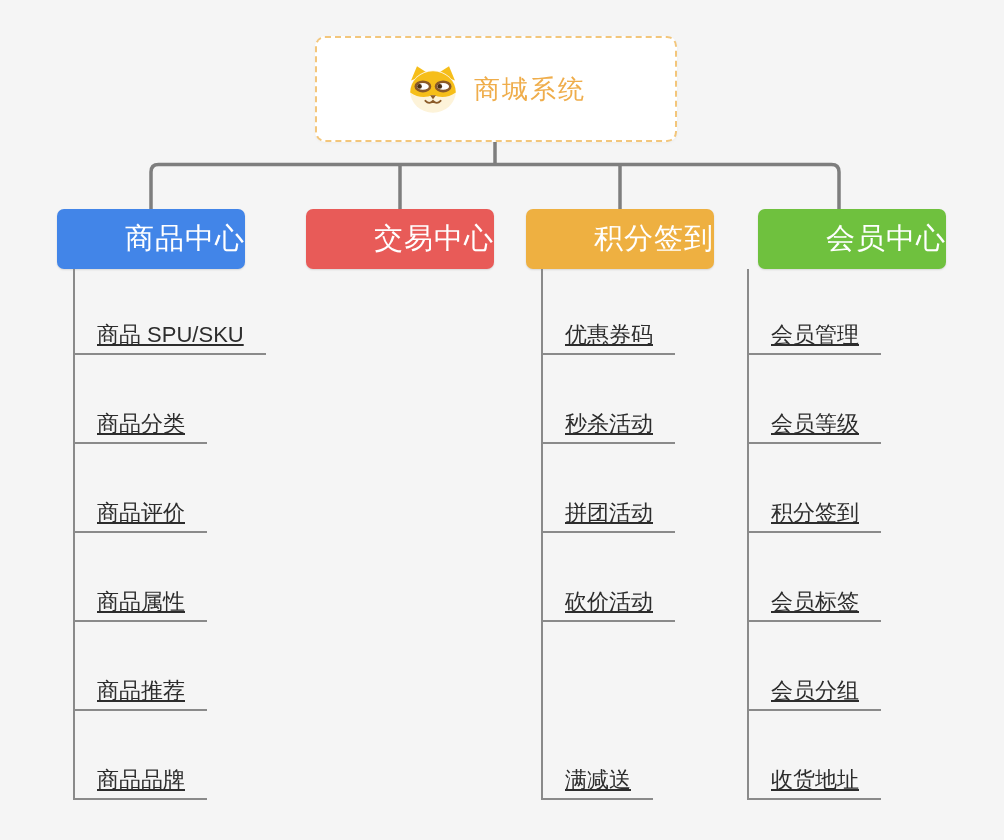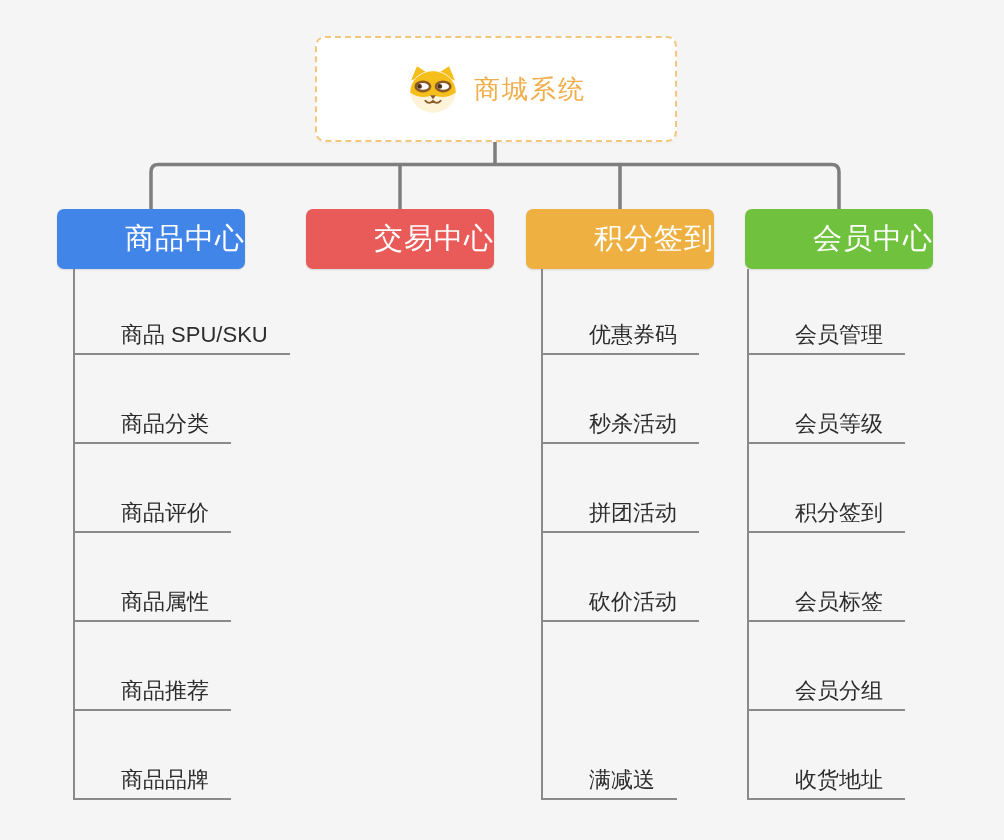--- a/index.html
+++ b/index.html
@@ -47,24 +47,25 @@
     border-left:2px solid #8A8A8A;
   }
   .col-0{left:73px;}
   .col-1{left:323px;}
   .col-2{left:541px;}
   .col-3{left:747px;}
 
   .leaf{
     position:absolute;left:-2px;
     box-sizing:border-box;height:38px;line-height:36px;
-    padding:0 22px 0 48px;
+    padding:0 22px 0 24px;
     border-bottom:2px solid #8A8A8A;
     font-size:22px;color:#2D2D2D;
     white-space:nowrap;
+    text-decoration:underline;
   }
   .r0{top:48px;} .r1{top:137px;} .r2{top:226px;}
   .r3{top:315px;} .r4{top:404px;} .r5{top:493px;}
 </style>
 </head>
 <body>
 
 <div class="canvas">
 
   <svg class="connectors" width="1004" height="840" viewBox="0 0 1004 840">
@@ -96,21 +97,21 @@
 
   <div class="branch-node branch-0" style="background-color: rgb(66, 133, 232);">
     <span>商品中心</span>
   </div>
   <div class="branch-node branch-1" style="background-color: rgb(232, 91, 88);">
     <span>交易中心</span>
   </div>
   <div class="branch-node branch-2" style="background-color: rgb(238, 176, 65);">
     <span>积分签到</span>
   </div>
-  <div class="branch-node branch-3" style="background-color: rgb(111, 193, 62);">
+  <div class="branch-node branch-3" style="background-color: rgb(111, 193, 62); margin-left: 13px;">
     <span>会员中心</span>
   </div>
 
   <div class="leaf-col col-0">
     <div class="leaf r0">商品 SPU/SKU</div>
     <div class="leaf r2">商品评价</div>
     <div class="leaf r1">商品分类</div>
     <div class="leaf r3">商品属性</div>
     <div class="leaf r4">商品推荐</div>
     <div class="leaf r5">商品品牌</div>

